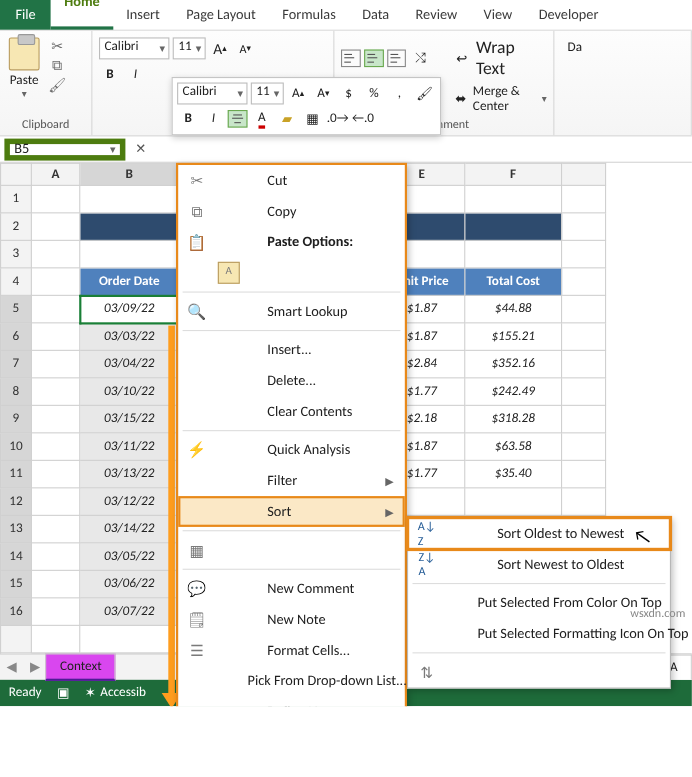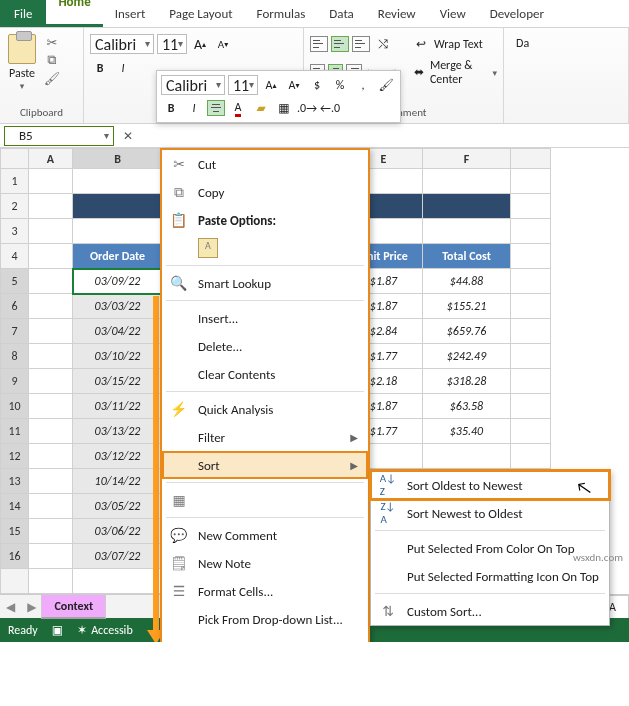--- a/index.html
+++ b/index.html
@@ -16,34 +16,34 @@
 .group { display: flex; flex-direction: column; justify-content: space-between; padding: 2px 6px 2px 6px; border-right: 1px solid #d8d8d8; }
 .group-label { text-align: center; font-size: 11px; color: #555; padding-bottom: 2px; }
 .group-body { display: flex; align-items: flex-start; gap: 6px; }
 .vstack { display: flex; flex-direction: column; gap: 2px; }
 .hstack { display: flex; align-items: center; gap: 3px; }
 .paste-btn { display: flex; flex-direction: column; align-items: center; padding: 4px 2px; }
 .paste-icon { width: 28px; height: 30px; border: 1px solid #b89b5e; background: #f7e7b3; border-radius: 2px; position: relative; }
 .paste-icon::after { content: ""; position: absolute; top: -4px; left: 7px; width: 14px; height: 8px; background: #c8c8c8; border: 1px solid #999; border-radius: 2px; }
 .paste-lbl { font-size: 12px; margin-top:2px;}
 .small-icon { width: 16px; height: 16px; display:inline-flex; align-items:center; justify-content:center; font-size:13px; color:#6a6a6a; }
-.font-select { height:20px; font-size:16px; border:1px solid #bcbcbc; padding:0 16px 0 4px; background:#fff; position:relative; }
+.font-select { height:20px; font-size:12px; border:1px solid #bcbcbc; padding:0 16px 0 4px; background:#fff; position:relative; }
 .font-select.sm { width:30px; }
 .font-select.md { width:64px; }
 .dropdown-caret::after{content:"▾"; position:absolute; right:3px; top:2px; font-size:10px; color:#666;}
 .btn-sm { width:20px; height:20px; border:1px solid transparent; display:inline-flex; align-items:center; justify-content:center; font-size:12px; }
 .align-box { width:18px; height:16px; border:1px solid #888; display:inline-flex; flex-direction:column; justify-content:space-around; padding:2px; gap:1px;}
 .align-box span{height:1px;background:#555;}
 .align-active { background:#c8e6c9; border-color:#6aa84f;}
 .float-fmt-toolbar { position:absolute; left:156px; top:42px; background:#fff; border:1px solid #c5c5c5; box-shadow:0 2px 6px rgba(0,0,0,.2); padding:4px; display:flex; flex-direction:column; gap:3px; z-index:5;}
 .float-fmt-toolbar .row { display:flex; gap:3px; align-items:center;}
 
 
 .fx-row { display:flex; align-items:center; border-bottom:1px solid #d4d4d4; height:24px;}
-.name-box { width:110px; border:1px solid #4d7c0f; margin:0 4px; height:20px; display:flex; align-items:center; padding:0 14px; font-size:13px; position:relative;}
+.name-box { width:110px; border:5px solid #4d7c0f; margin:0 4px; height:20px; display:flex; align-items:center; padding:0 4px; font-size:13px; position:relative;}
 .name-box::after{content:"▾"; position:absolute; right:4px; font-size:10px; color:#666;}
 .fx-btn { width:20px; text-align:center; color:#555;}
 
 
 .sheet-wrap { position:relative; }
 .grid { border-collapse:collapse; table-layout:fixed; }
 .grid th, .grid td { border:1px solid #d0d0d0; font-size:12px; padding:0; }
 .colhead { background:#f3f3f3; text-align:center; height:20px; color:#333;}
 .rowhead { background:#f3f3f3; text-align:center; width:28px; color:#333;}
 .colA{width:44px;} .colB{width:90px;} .colC{width:90px;} .colD{width:92px;} .colE{width:78px;} .colF{width:88px;} .colG{width:40px;}
@@ -55,30 +55,30 @@
 .sel-cell { background:#e8e8e8;}
 
 
 .context-menu { position:absolute; left:160px; top:144px; width:210px; background:#fff; border:1px solid #b7b7b7; box-shadow:2px 2px 6px rgba(0,0,0,.25); z-index:20; font-size:13px;}
 .context-menu.orange { border:2px solid #e8891a;}
 .cm-item { display:flex; align-items:center; height:28px; padding:0 10px 0 8px; gap:10px; position:relative; color:#202020;}
 .cm-item.highlight { background:#fbe8c6; outline:2px solid #e8891a; outline-offset:-2px;}
 .cm-item .ic { width:18px; display:flex; justify-content:center; color:#7a7a7a; font-size:14px;}
 .cm-item .arrow { margin-left:auto; color:#666; font-size:10px;}
 .cm-sep { height:1px; background:#ddd; margin:3px 4px;}
-.cm-label { flex:1; white-space:nowrap;}
+.cm-label { flex:1; white-space:nowrap;margin-left:45px;}
 .submenu { position:absolute; left:370px; top:467px; width:240px; background:#fff; border:1px solid #b7b7b7; box-shadow:2px 2px 6px rgba(0,0,0,.25); z-index:30; font-size:13px;}
 .submenu .highlight-box { outline:3px solid #e8891a; outline-offset:-1px;}
 .cursor { position:absolute; font-size:18px; color:#000; z-index:40; pointer-events:none; transform:rotate(-10deg);}
 
 
 .sheet-tabs { display:flex; align-items:center; height:24px; border-top:1px solid #ccc; background:#f3f3f3; font-size:12px; gap:0;}
 .sheet-tabs .nav { padding:0 6px; color:#888;}
 .sheet-tabs .stab { padding:4px 12px; border:1px solid #ccc; border-bottom:none; background:#fff; margin-left:-1px;}
-.sheet-tabs .stab.active { background:#f0abfc; border-bottom:2px solid #a3a3a3; font-weight:700;}
+.sheet-tabs .stab.active { background:#d946ef; border-bottom:2px solid #4c1d95; font-weight:400;}
 
 
 .status-bar { display:flex; align-items:center; height:24px; background:#1e6b3a; color:#fff; font-size:12px; padding:0 8px; gap:14px;}
 .status-bar .chip { display:flex; align-items:center; gap:4px;}
 .watermark { position:absolute; right:6px; bottom:30px; color:#888; font-size:11px; z-index:50;}
 
 
 .big-arrow { position:absolute; left:153px; top:148px; width:6px; height:336px; background:#ff9d1e; z-index:15;}
 .big-arrow::after{content:""; position:absolute; bottom:-12px; left:-6px; border-left:9px solid transparent; border-right:9px solid transparent; border-top:14px solid #ff9d1e;}
 </style>
@@ -148,21 +148,21 @@
             <span style="width:50%"></span>
           </span>
         <span class="align-box">
             <span style="width:60%"></span>
             <span style="width:80%"></span>
             <span style="width:50%"></span>
           </span>
         <span class="btn-sm">⤭</span>
         <span style="width:12px;"></span>
         <span class="btn-sm">↩</span>
-        <span style="font-size:12px;">Wrap Text</span>
+        <span style="font-size:16px;">Wrap Text</span>
       </div>
       <div class="hstack">
         <span class="align-box">
             <span style="width:80%"></span>
             <span style="width:50%"></span>
             <span style="width:70%"></span>
           </span>
         <span class="align-box align-active">
             <span style="width:60%;margin:0 auto"></span>
             <span style="width:80%;margin:0 auto"></span>
@@ -304,21 +304,21 @@
           <td class="data-td cell">$1.87</td>
           <td class="data-td cell">$155.21</td>
           <td></td>
         </tr>
   <tr>
           <td class="rowhead sel-colhead">7</td>
           <td></td>
           <td class="data-td cell sel-cell">03/04/22</td>
           <td colspan="2"></td>
           <td class="data-td cell">$2.84</td>
-          <td class="data-td cell">$659.76</td>
+          <td class="data-td cell">$352.16</td>
           <td></td>
         </tr>
   <tr>
           <td class="rowhead sel-colhead">8</td>
           <td></td>
           <td class="data-td cell sel-cell">03/10/22</td>
           <td colspan="2"></td>
           <td class="data-td cell">$1.77</td>
           <td class="data-td cell">$242.49</td>
           <td></td>
@@ -355,21 +355,21 @@
           <td></td>
           <td class="data-td cell sel-cell">03/12/22</td>
           <td colspan="2"></td>
           <td class="cell"></td>
           <td class="cell"></td>
           <td></td>
         </tr>
   <tr>
           <td class="rowhead sel-colhead">13</td>
           <td></td>
-          <td class="data-td cell sel-cell">10/14/22</td>
+          <td class="data-td cell sel-cell">03/14/22</td>
           <td colspan="2"></td>
           <td class="cell"></td>
           <td class="cell"></td>
           <td></td>
         </tr>
   <tr>
           <td class="rowhead sel-colhead">14</td>
           <td></td>
           <td class="data-td cell sel-cell">03/05/22</td>
           <td colspan="2"></td>
@@ -505,21 +505,20 @@
         <span class="ic"></span>
         <span class="cm-label">Put Selected From Color On Top</span>
       </div>
   <div class="cm-item">
         <span class="ic"></span>
         <span class="cm-label">Put Selected Formatting Icon On Top</span>
       </div>
   <div class="cm-sep"></div>
   <div class="cm-item">
         <span class="ic">⇅</span>
-        <span class="cm-label">Custom Sort...</span>
       </div>
 </div>
 
 <div class="cursor" style="left:576px; top:329px;">↖</div>
 
 <div class="watermark">wsxdn.com</div>
 </div>
 
 <div class="sheet-tabs">
   <span class="nav">◀</span>

